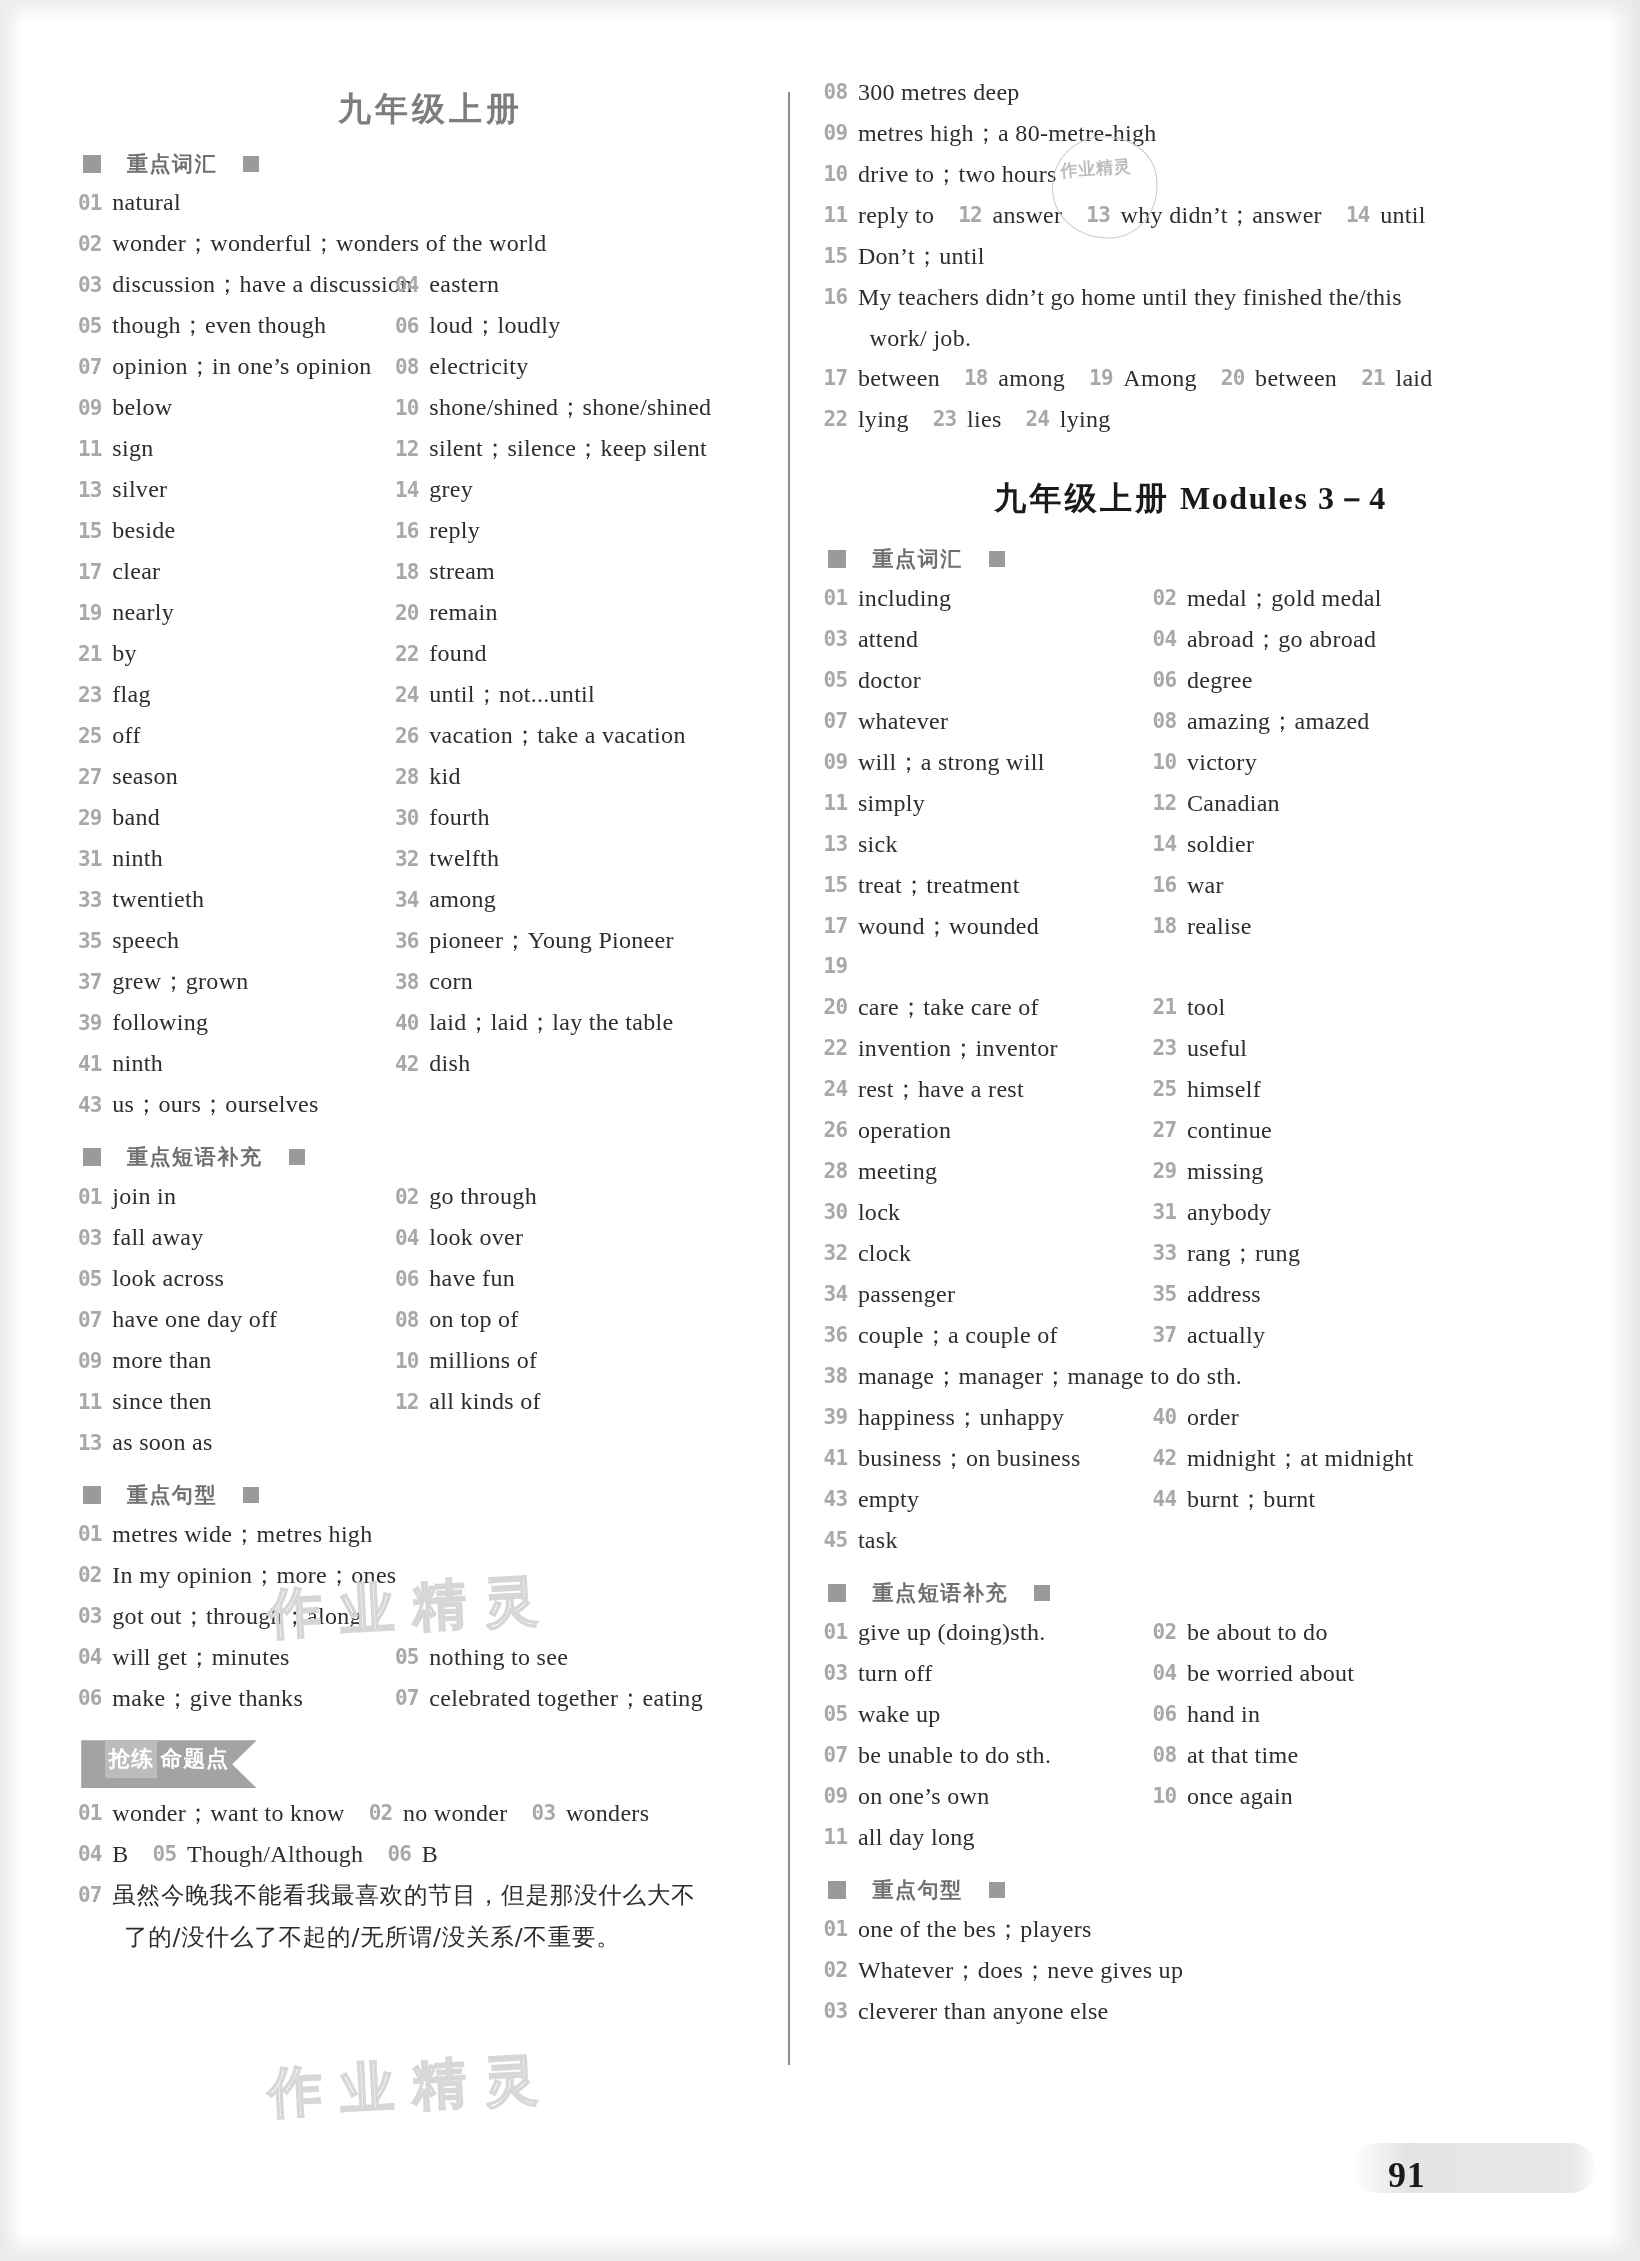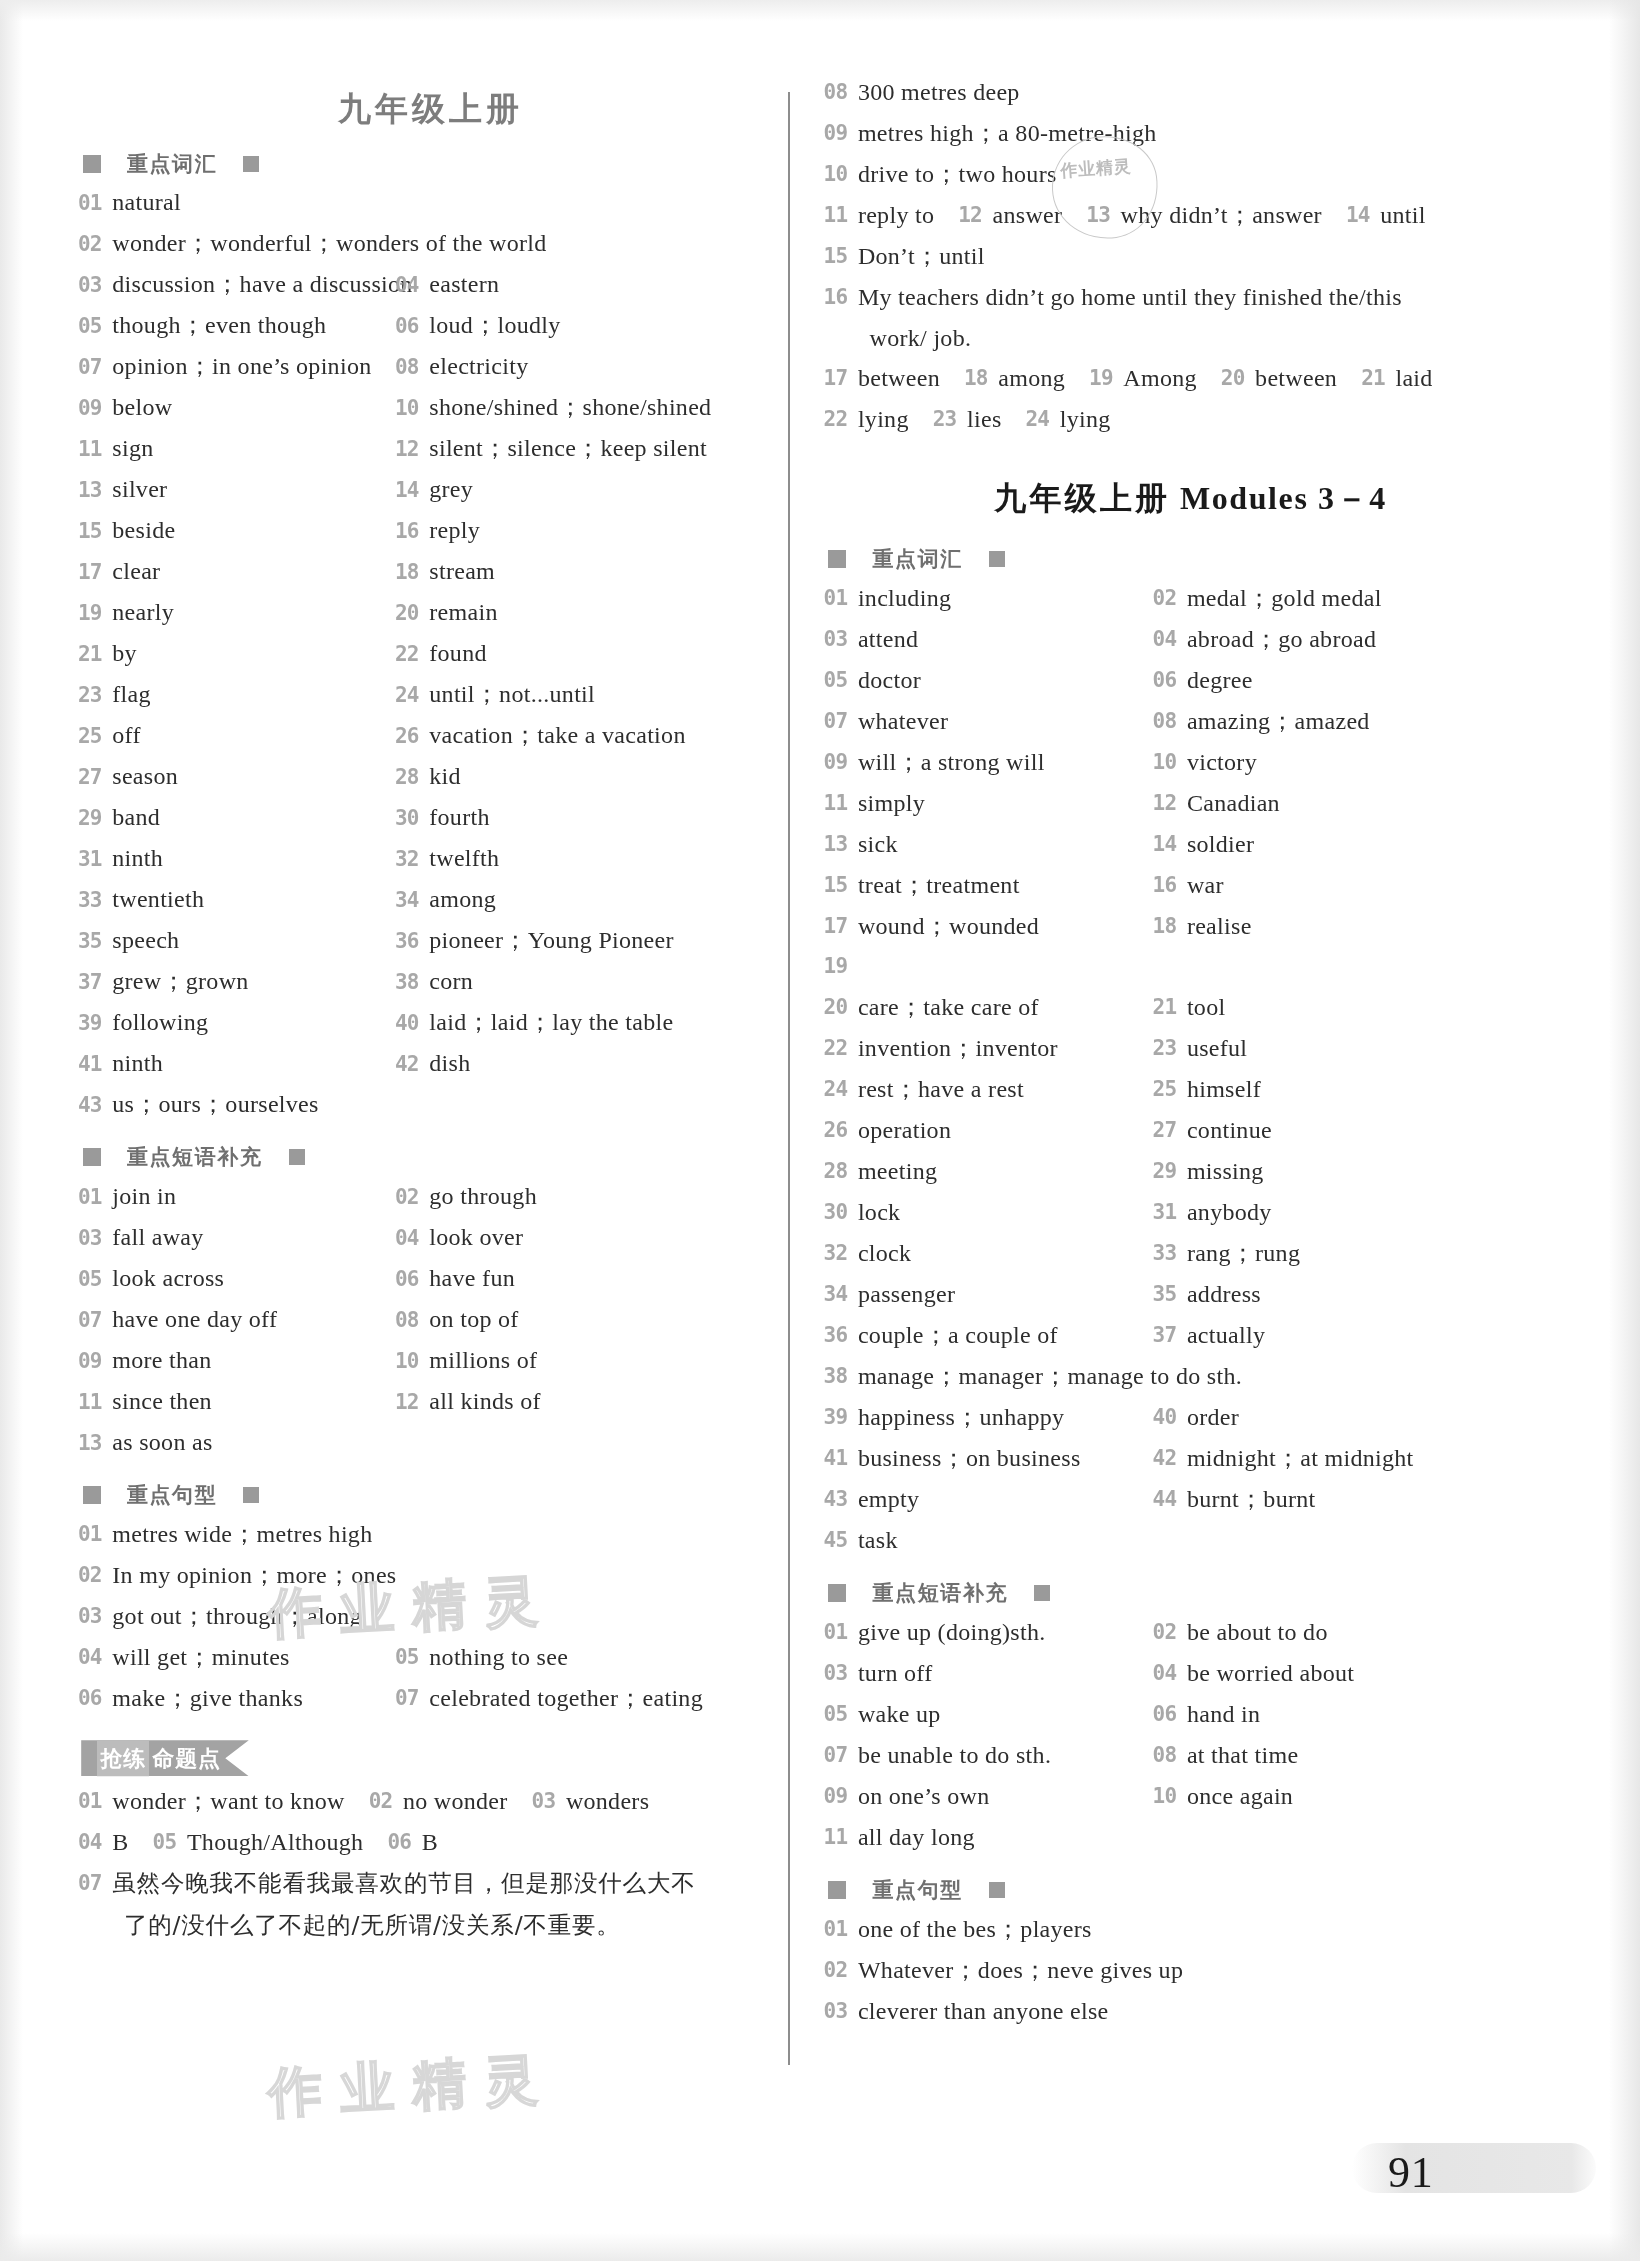--- a/index.html
+++ b/index.html
@@ -95,22 +95,22 @@
     color:#6f6f6f;
     letter-spacing:1.6px;
     white-space:nowrap;
   }
 
   
   .badge{
     display:inline-block;
     margin:21px 0 4.9px 3.2px;
     position:relative;
-    height:36px;
-    padding:0 28px 0 16px;
+    height:48px;
+    padding:0 28px 0 24px;
     background:#a3a3a3;
     color:#ffffff;
     font-family:"DejaVu Sans","Liberation Sans",sans-serif;
     font-weight:bold;
     font-size:22px;
     line-height:36px;
     letter-spacing:0.8px;
     -webkit-clip-path:polygon(0 0,100% 0,86% 50%,100% 100%,0 100%);
     clip-path:polygon(0 0,100% 0,86% 50%,100% 100%,0 100%);
   }
@@ -179,24 +179,24 @@
   
   .pagenum-wrap{
     position:absolute;
     right:45px;bottom:68px;
     width:244px;height:50px;
     background:linear-gradient(to right,rgba(232,232,232,0),#e4e4e4 22%,#e8e8e8 90%,rgba(236,236,236,0.2));
     border-radius:25px;
   }
   .pagenum{
     position:absolute;
-    left:36px;top:4px;
+    left:36px;top:11px;
     font-family:"Liberation Serif","DejaVu Serif",serif;
-    font-weight:normal;
-    font-size:44px;
+    font-weight:bold;
+    font-size:36px;
     color:#1a1a1a;
     letter-spacing:0.8px;
   }
 
   
   .wm{
     position:absolute;
     pointer-events:none;
     color:#cfcfcf;
     font-family:"DejaVu Sans","Liberation Sans",sans-serif;

